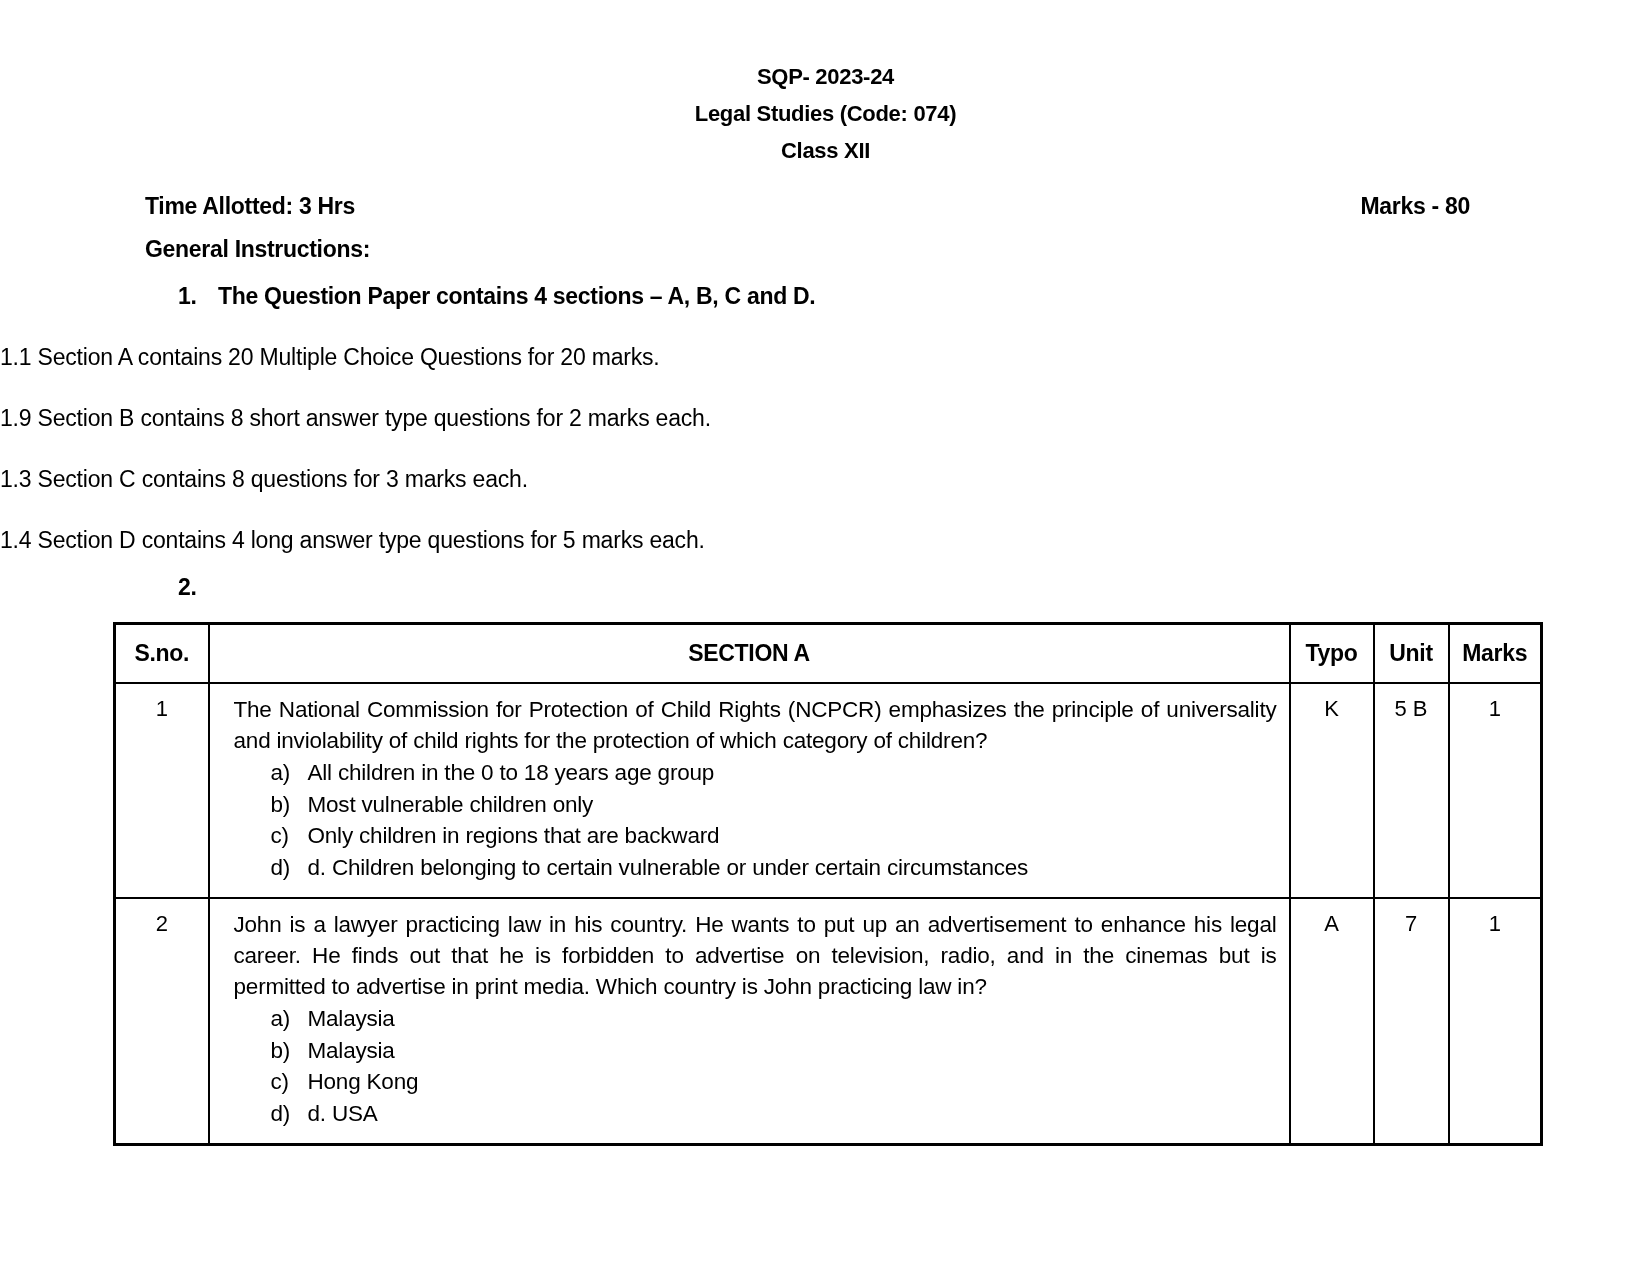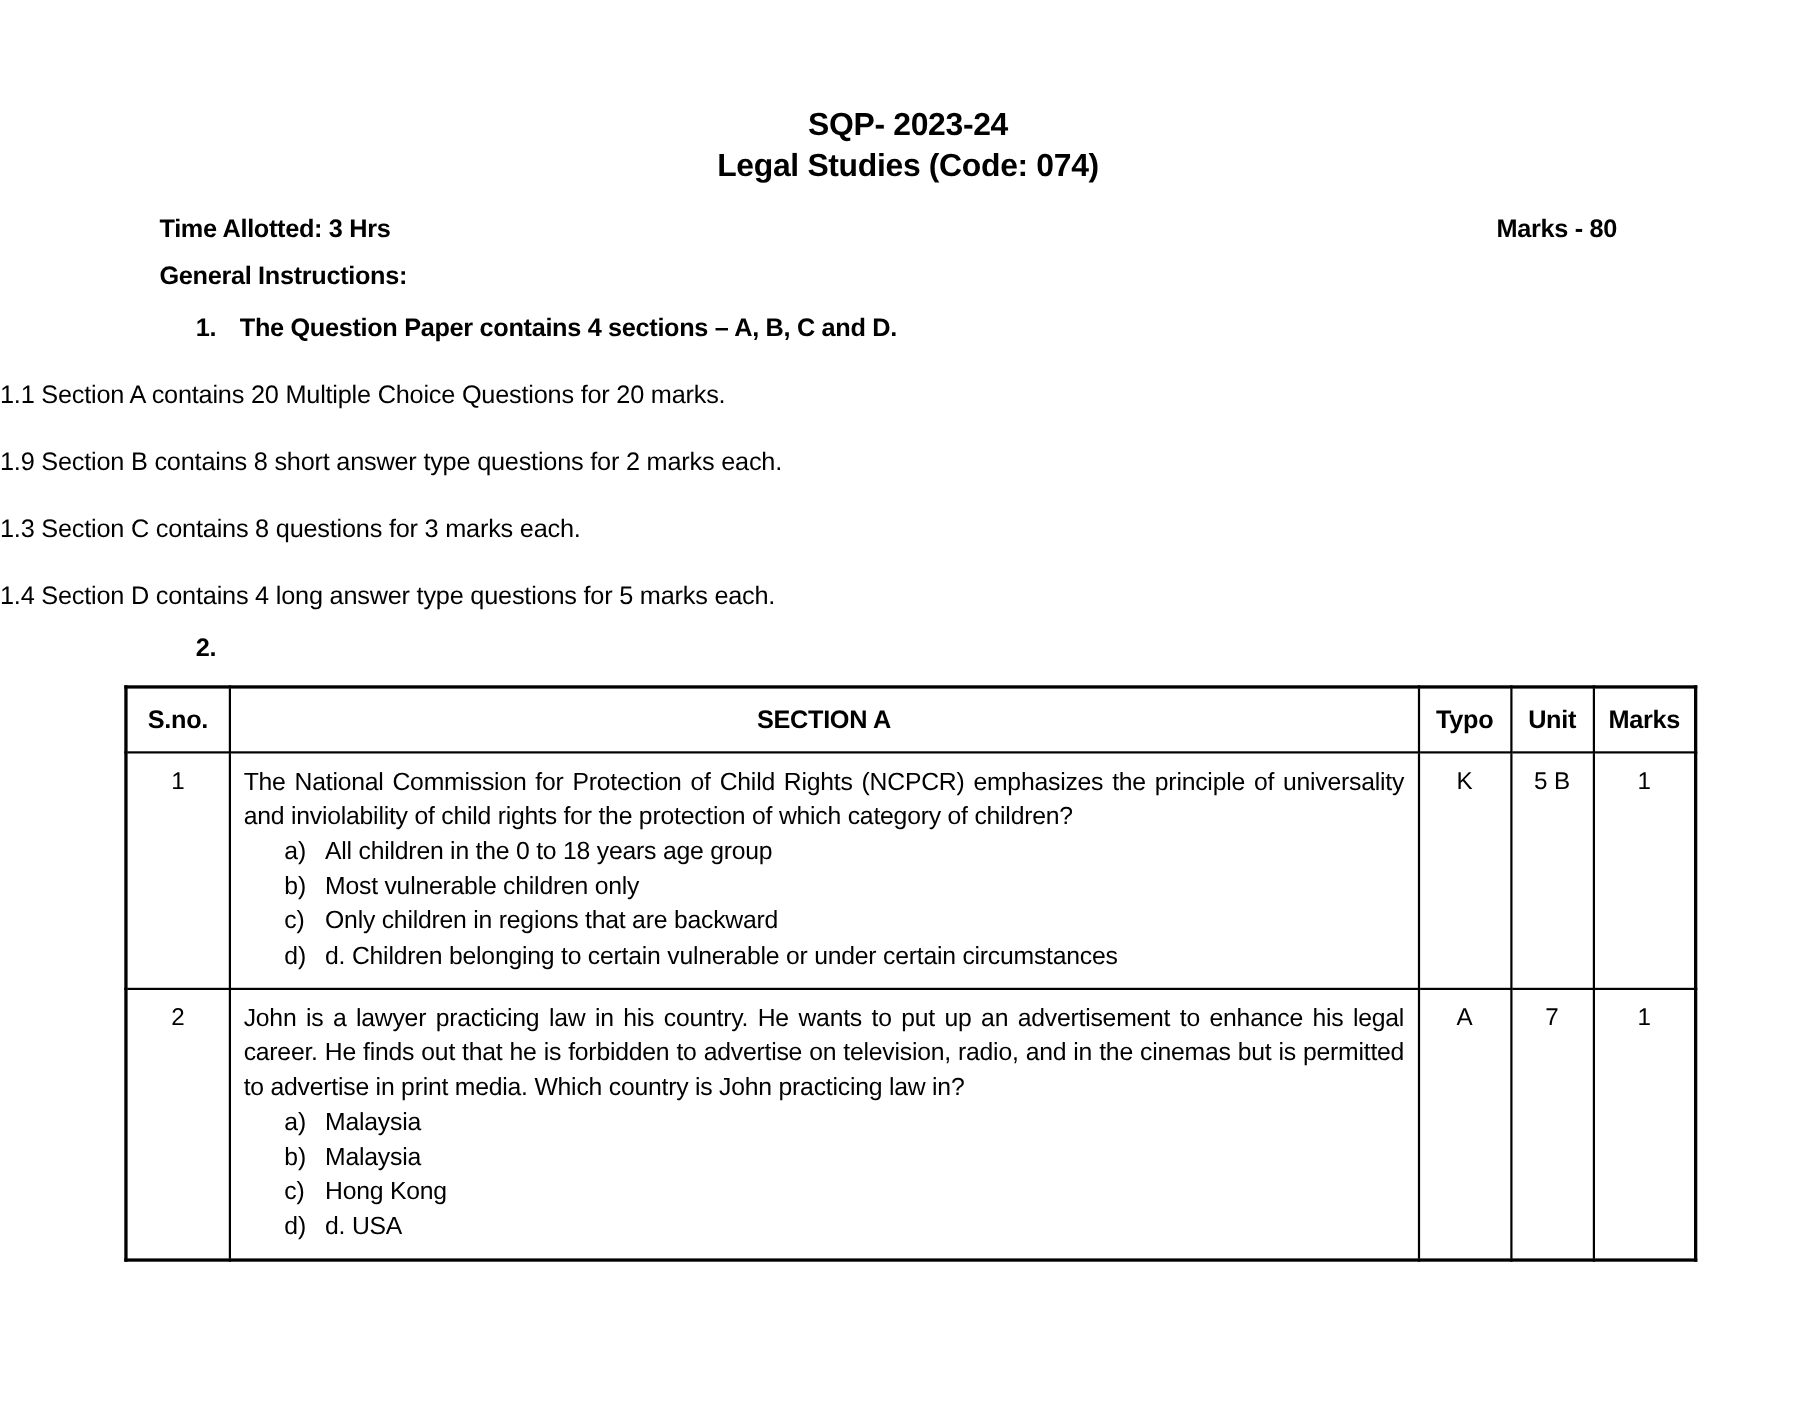--- a/index.html
+++ b/index.html
@@ -8,24 +8,24 @@
     width: 1651px;
     height: 1275px;
     font-family: "Liberation Sans", sans-serif;
     color: #000000;
     overflow: hidden;
   }
   .page { width: 1651px; height: 1275px; position: relative; background: #ffffff; }
 
   
   .title-block {
-    padding-top: 96px;
+    padding-top: 58px;
     text-align: center;
     font-weight: bold;
-    font-size: 29px;
+    font-size: 22px;
     line-height: 37px;
     letter-spacing: -0.3px;
   }
 
   
   .meta-row {
     margin-top: 24px;
     padding-left: 145px;
     padding-right: 181px;
     display: flex;
@@ -85,21 +85,21 @@
   col.c-q     { width: 1081px; }
   col.c-typo  { width: 84px; }
   col.c-unit  { width: 75px; }
   col.c-marks { width: 93px; }
 
   td.cell-center {
     text-align: center;
     padding-top: 12px;
     font-size: 22px;
   }
-  td.cell-q { padding: 10px 12px 14px 12px; }
+  td.cell-q { padding: 10px 12px 14px 24px; }
   .q-text {
     text-align: justify;
     line-height: 31px;
     letter-spacing: -0.2px;
   }
   .options { margin-top: 1px; margin-left: 37px; }
   .option-row {
     display: flex;
     line-height: 31.5px;
     letter-spacing: -0.2px;
@@ -107,20 +107,21 @@
   .option-row .opt-label { width: 37px; flex: 0 0 37px; }
 </style>
 </head>
 <body>
 
 <div class="page">
 
   <div class="title-block">
     <div>SQP- 2023-24</div>
     <div>Legal Studies (Code: 074)</div>
+    <div>Class XII</div>
   </div>
 
   <div class="meta-row">
     <span>Time Allotted: 3 Hrs</span>
     <span>Marks - 80</span>
   </div>
 
   <div class="gen-instructions">General Instructions:</div>
 
   <div class="instr-item">

